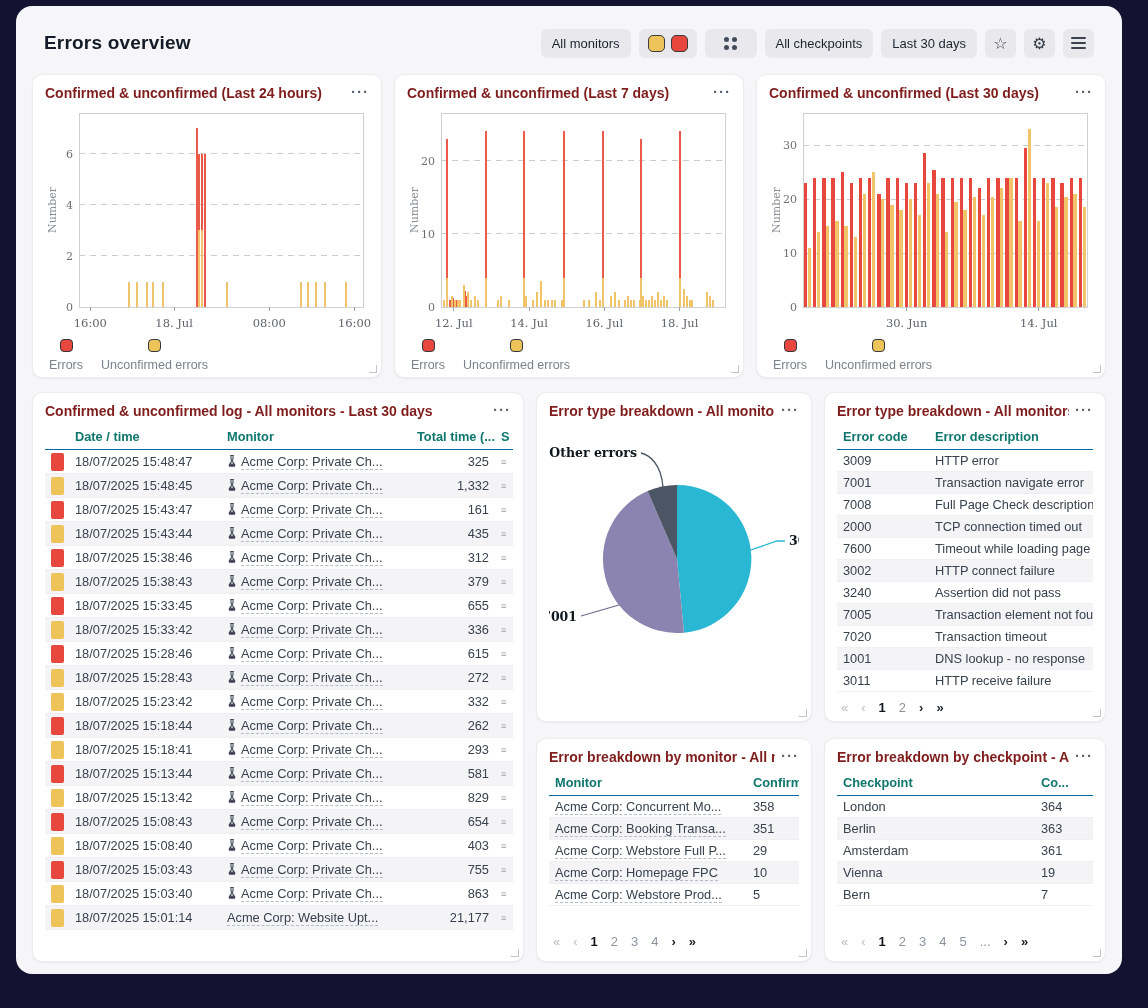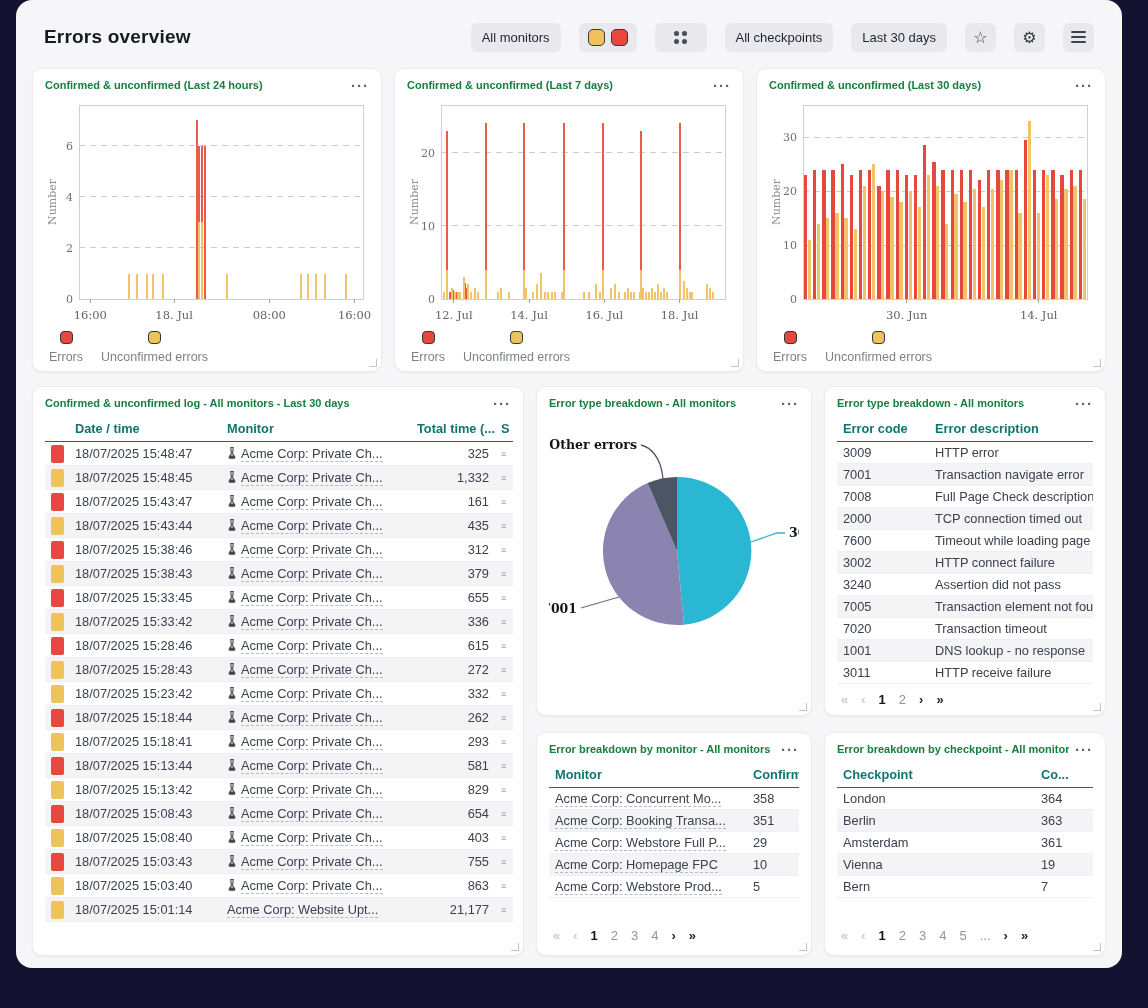--- a/index.html
+++ b/index.html
@@ -1,23 +1,23 @@
 <!DOCTYPE html>
 <html><head>
 <meta charset="utf-8">
 <style>
   * { box-sizing: border-box; margin: 0; padding: 0; }
   html,body { width:1148px; height:1008px; }
   body { background:#141231; font-family:"Liberation Sans",sans-serif; position:relative; }
-  .card { position:absolute; left:16px; top:0; width:1106px; height:968px;
+  .card { position:absolute; left:16px; top:6px; width:1106px; height:968px;
           background:#f6f6f8; border-radius:16px; padding:14px 16px; overflow:hidden; }
   
   .hdr { display:flex; align-items:center; margin:8px 12px 16px 12px; height:30px; }
   .hdr-title { font-size:19px; font-weight:bold; color:#141b27; letter-spacing:.2px; }
-  .hdr-controls { margin-left:auto; display:flex; align-items:center; gap:18px; }
+  .hdr-controls { margin-left:auto; display:flex; align-items:center; gap:8px; }
   .btn { height:29px; background:#e9e9ed; border-radius:6px; border:none;
          display:inline-flex; align-items:center; justify-content:center;
          padding:0 11px; font-size:13px; color:#1c2430; font-family:inherit; cursor:pointer; }
   .btn-icon { width:31px; padding:0; font-size:16px; color:#343b46; }
   .swatch-btn { gap:6px; padding:0 9px; }
   .swatch { width:17px; height:17px; border-radius:5px; border:1.7px solid #3a3a3a; }
   .dots-btn { width:52px; }
   .dotgrid { display:grid; grid-template-columns:5px 5px; gap:3px; }
   .dotgrid i { width:5px; height:5px; border-radius:50%; background:#444c59; }
   .hamb { display:inline-block; width:15px; }
@@ -25,21 +25,21 @@
   
   .row1 { display:grid; grid-template-columns:repeat(3,1fr); gap:12px; height:304px; margin-bottom:14px; }
   .row2 { display:grid; grid-template-columns:492px 276px 1fr; grid-template-rows:330px 224px; gap:16px 12px; }
   .panel { background:#fff; border:1px solid #ececf0; border-radius:10px; padding:10px 12px;
            box-shadow:0 1px 2px rgba(20,20,40,.05); position:relative; overflow:hidden;
            display:flex; flex-direction:column; }
   .panel::after { content:""; position:absolute; right:4px; bottom:4px; width:7px; height:7px;
                   border-right:1.5px solid #c2c2c9; border-bottom:1.5px solid #c2c2c9; }
   .p-log { grid-row:1 / 3; }
   .p-head { display:flex; align-items:flex-start; gap:6px; }
-  .p-title { font-size:11px; font-weight:bold; color:#15803d; white-space:nowrap; overflow:hidden; flex:1 1 auto; }
+  .p-title { font-size:14px; font-weight:bold; color:#7f1d1d; white-space:nowrap; overflow:hidden; flex:1 1 auto; }
   .p-menu { color:#5b6470; font-weight:bold; font-size:15px; letter-spacing:1px; line-height:14px;
             cursor:pointer; flex:0 0 auto; }
   
   .legend { display:flex; align-items:center; gap:18px; margin-top:auto; padding:2px 2px 0 4px; }
   .leg-item { display:flex; align-items:center; gap:6px; font-size:12.5px; color:#7c828c;flex-direction:column; }
   .leg-chip { width:13px; height:13px; border-radius:4px; border:1.7px solid #35393f; }
   .chart-wrap { margin-top:4px; }
   
   table { width:100%; border-collapse:collapse; table-layout:fixed; font-size:12.8px; color:#39414d; }
   th { color:#0f766e; font-weight:bold; text-align:left; padding:4px 6px 5px 6px;

